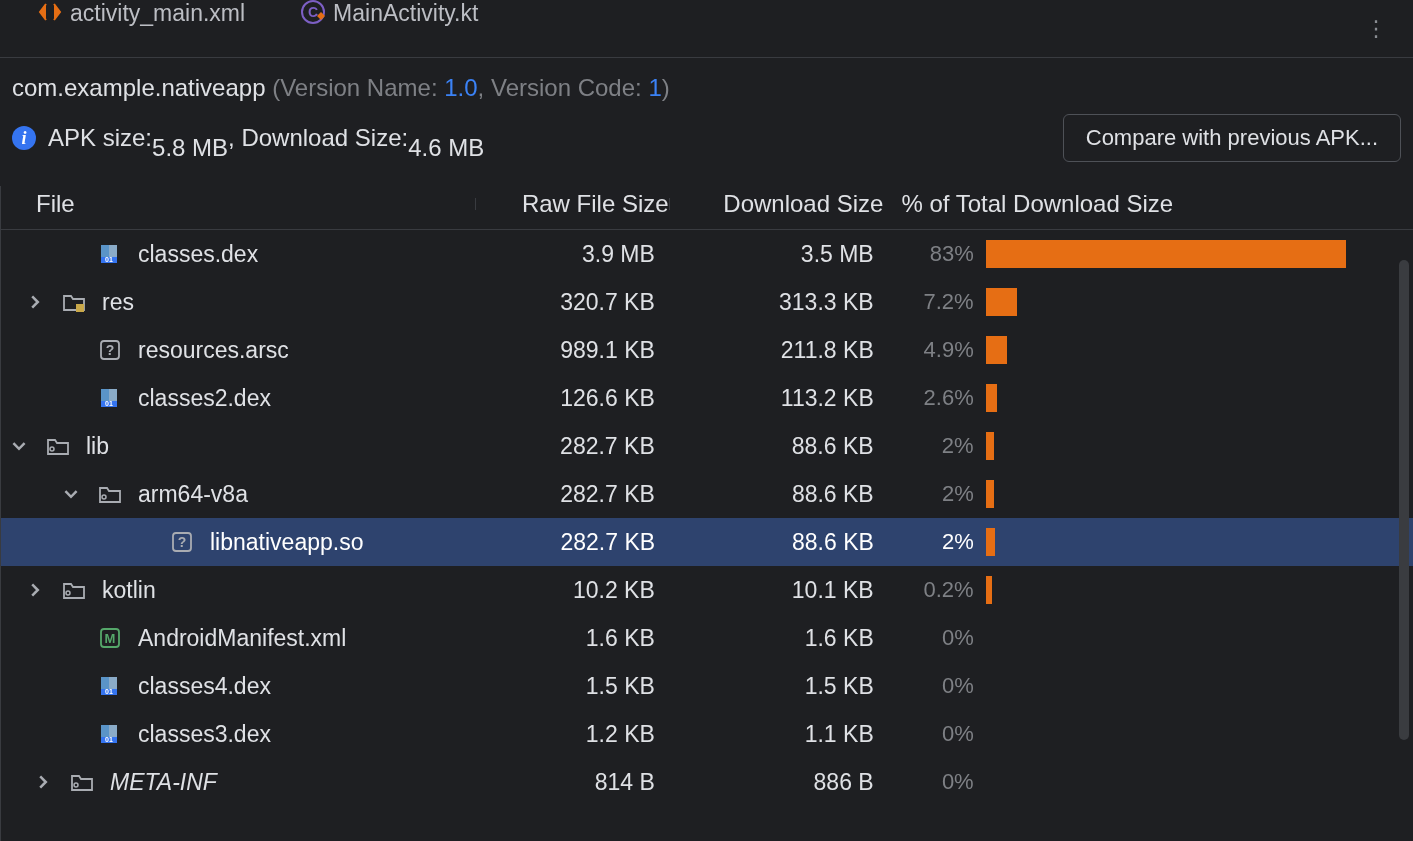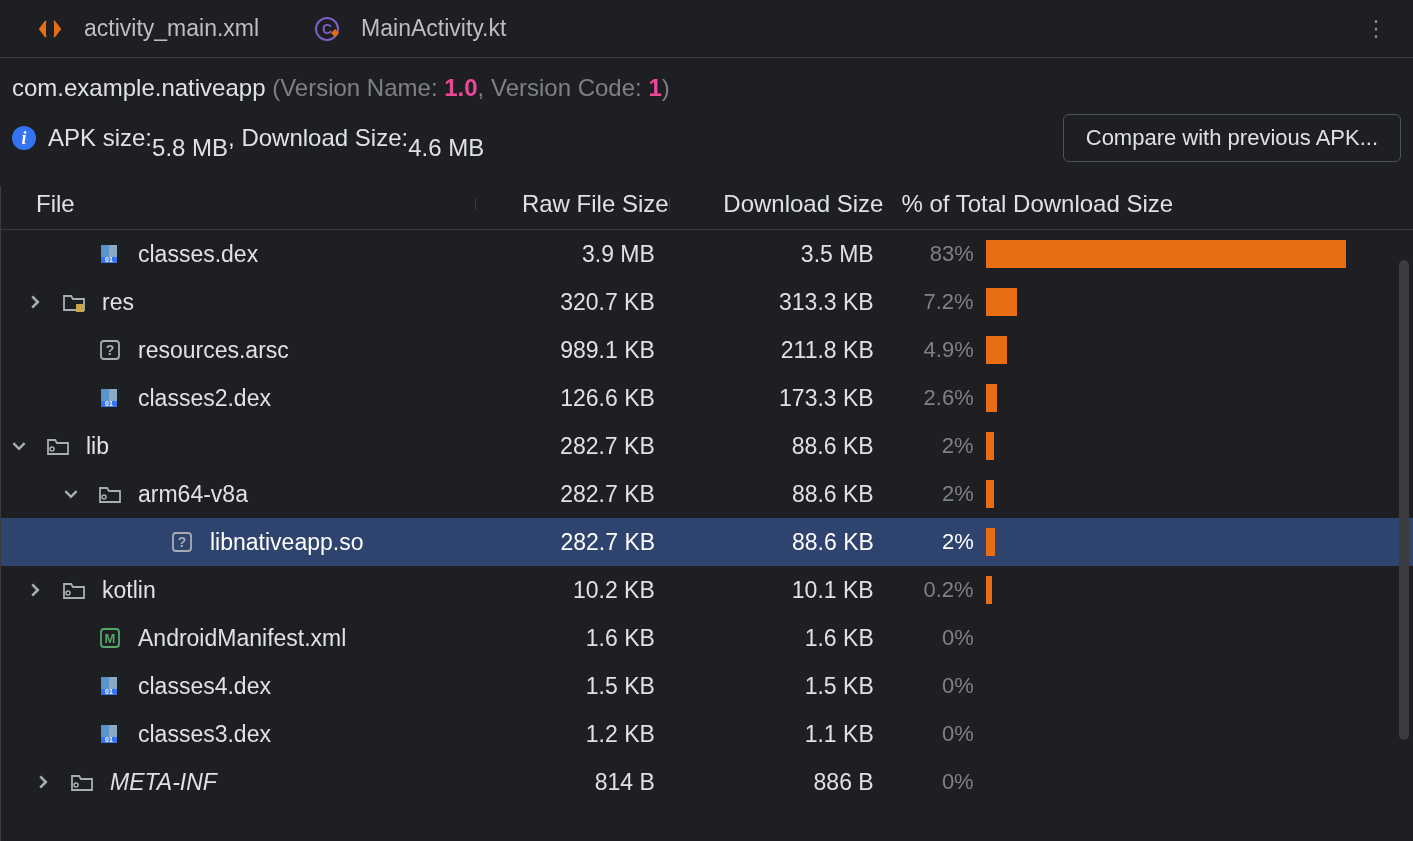--- a/index.html
+++ b/index.html
@@ -17,27 +17,26 @@
     }
     .tabs {
       display: flex;
       align-items: center;
       height: 58px;
       border-bottom: 1px solid #393b40;
       padding-left: 10px;
     }
     .tab {
       display: flex;
-      align-items: center;
       padding: 0 28px;
       height: 100%;
       font-size: 23px;
       cursor: pointer;
       position: relative;
-      gap: 22px;
+      gap: 8px;
       color: #bcbec4;
     }
     .tab.active {
       color: #dfe1e5;
     }
     .tab.active::after {
       content: '';
       position: absolute;
       bottom: -3px;
       left: 0;
@@ -61,21 +60,21 @@
     }
     .header {
       padding: 16px 12px 0 12px;
     }
     .title-row {
       font-size: 24px;
       margin-bottom: 12px;
     }
     .title-row .pkg { color: #dfe1e5; font-weight: 500; }
     .title-row .meta { color: #7e8085; }
-    .title-row .strong { color: #ec4899; font-weight: 700; }
+    .title-row .strong { color: #3b82f6; font-weight: 400; }
     .size-row {
       display: flex;
       align-items: center;
       font-size: 24px;
       margin-bottom: 16px;
     }
     .info-icon {
       width: 24px;
       height: 24px;
       border-radius: 50%;
@@ -300,21 +299,21 @@
             <svg width="24" height="24" viewBox="0 0 24 24">
               <rect x="3" y="3" width="8" height="12" fill="#5a94c8"></rect>
               <rect x="11" y="3" width="8" height="12" fill="#8aabc8"></rect>
               <rect x="3" y="15" width="16" height="6" fill="#3574f0"></rect>
               <text x="11" y="20" text-anchor="middle" fill="#fff" font-size="7" font-weight="bold">01</text>
             </svg>
           </span>
           <span>classes2.dex</span>
         </div>
         <div class="raw-cell">126.6 KB</div>
-        <div class="dl-cell">173.3 KB</div>
+        <div class="dl-cell">113.2 KB</div>
         <div class="pct-cell">
           <span class="pct-label">2.6%</span>
           <div class="bar-container">
             <div class="bar" style="width: 11.2771px;"></div>
           </div>
         </div>
       </div>
       <div class="row">
         <div class="file-cell" style="padding-left: 8px;">
           <span class="chevron">

